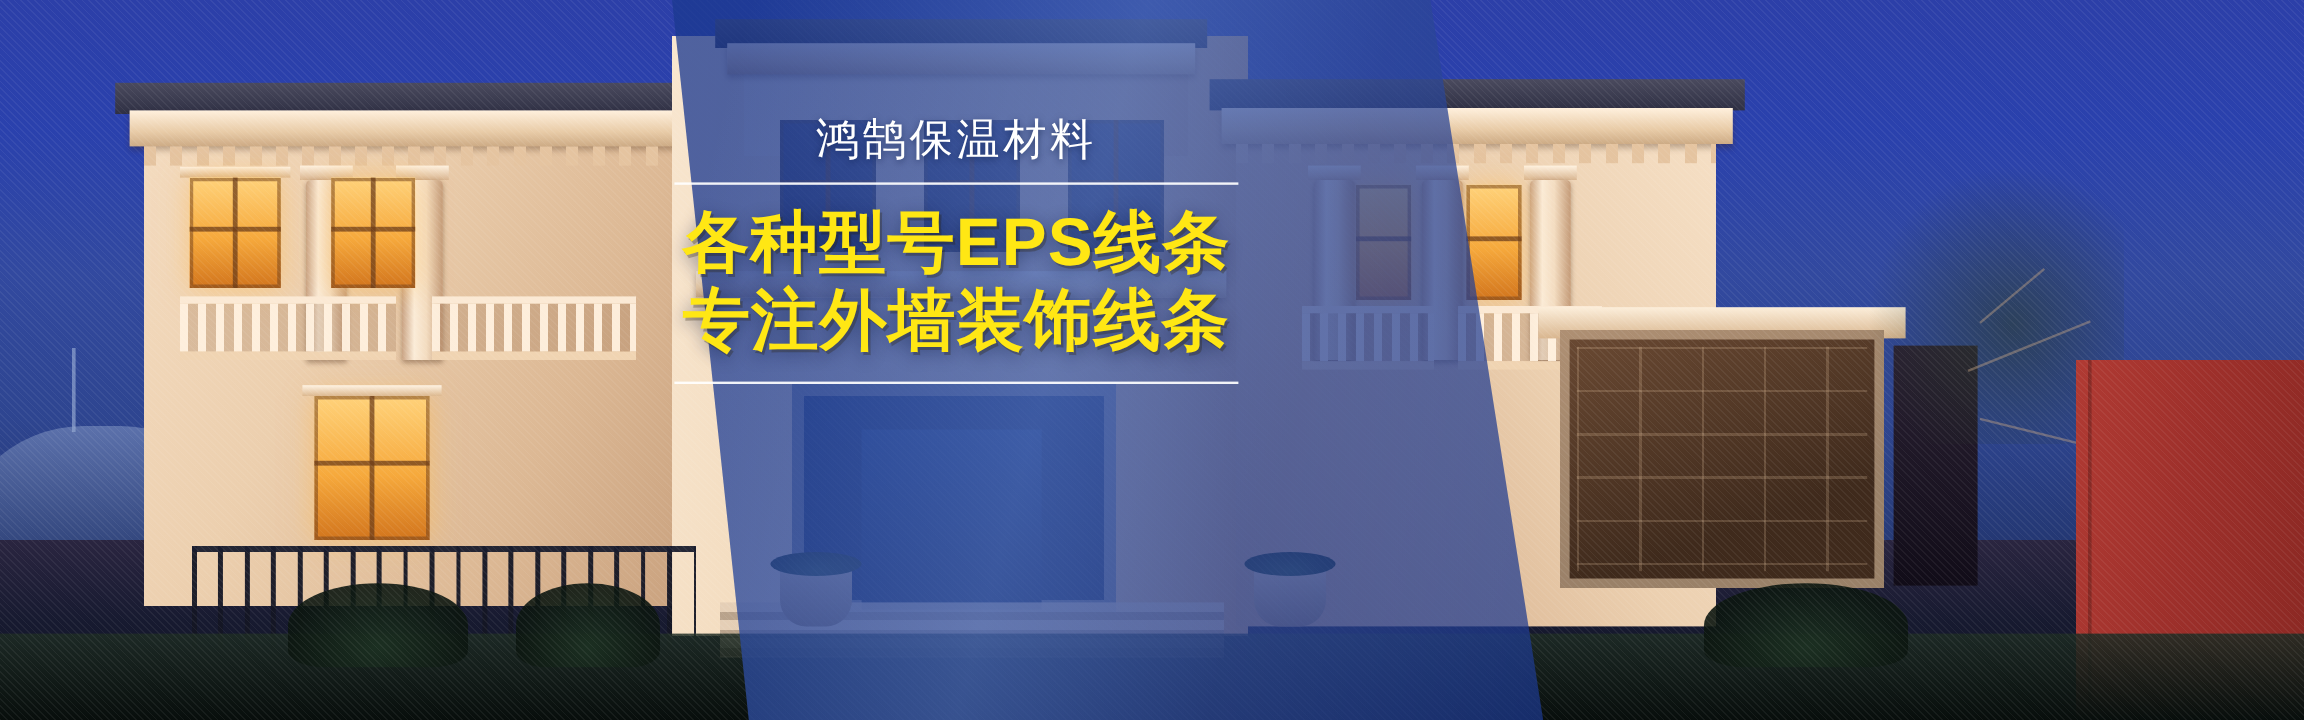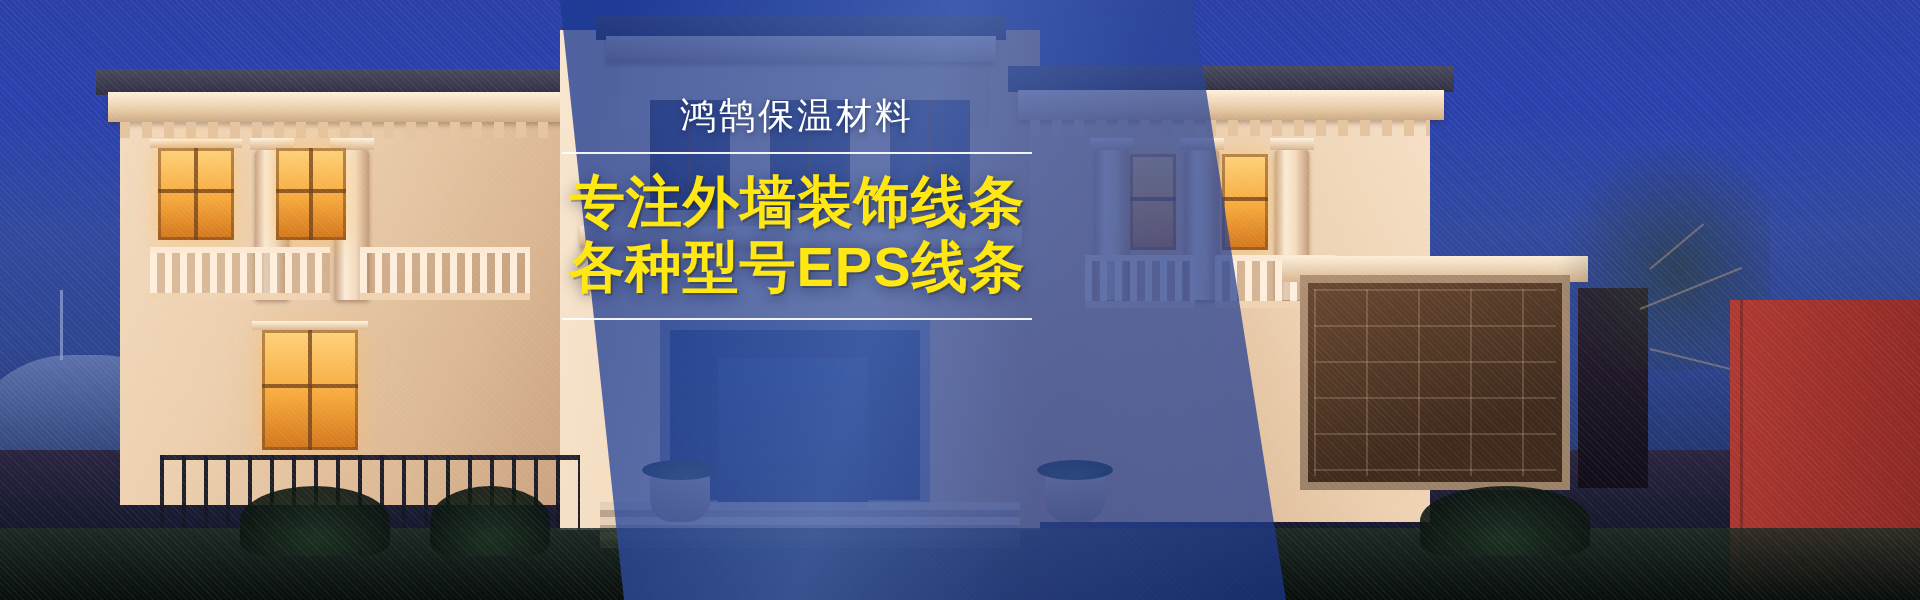--- a/index.html
+++ b/index.html
@@ -407,21 +407,21 @@
   <div class="panel"></div>
   <div class="panel-sheen"></div>
 
   <div class="content">
 
     <div class="brand">鸿鹄保温材料</div>
 
     <div class="rule"></div>
 
     <div class="headline">
+      <div>各种型号EPS线条</div>
       <div>专注外墙装饰线条</div>
-      <div>各种型号EPS线条</div>
     </div>
 
     <div class="rule2"></div>
 
   </div>
 
 </div>
 
 </body></html>

